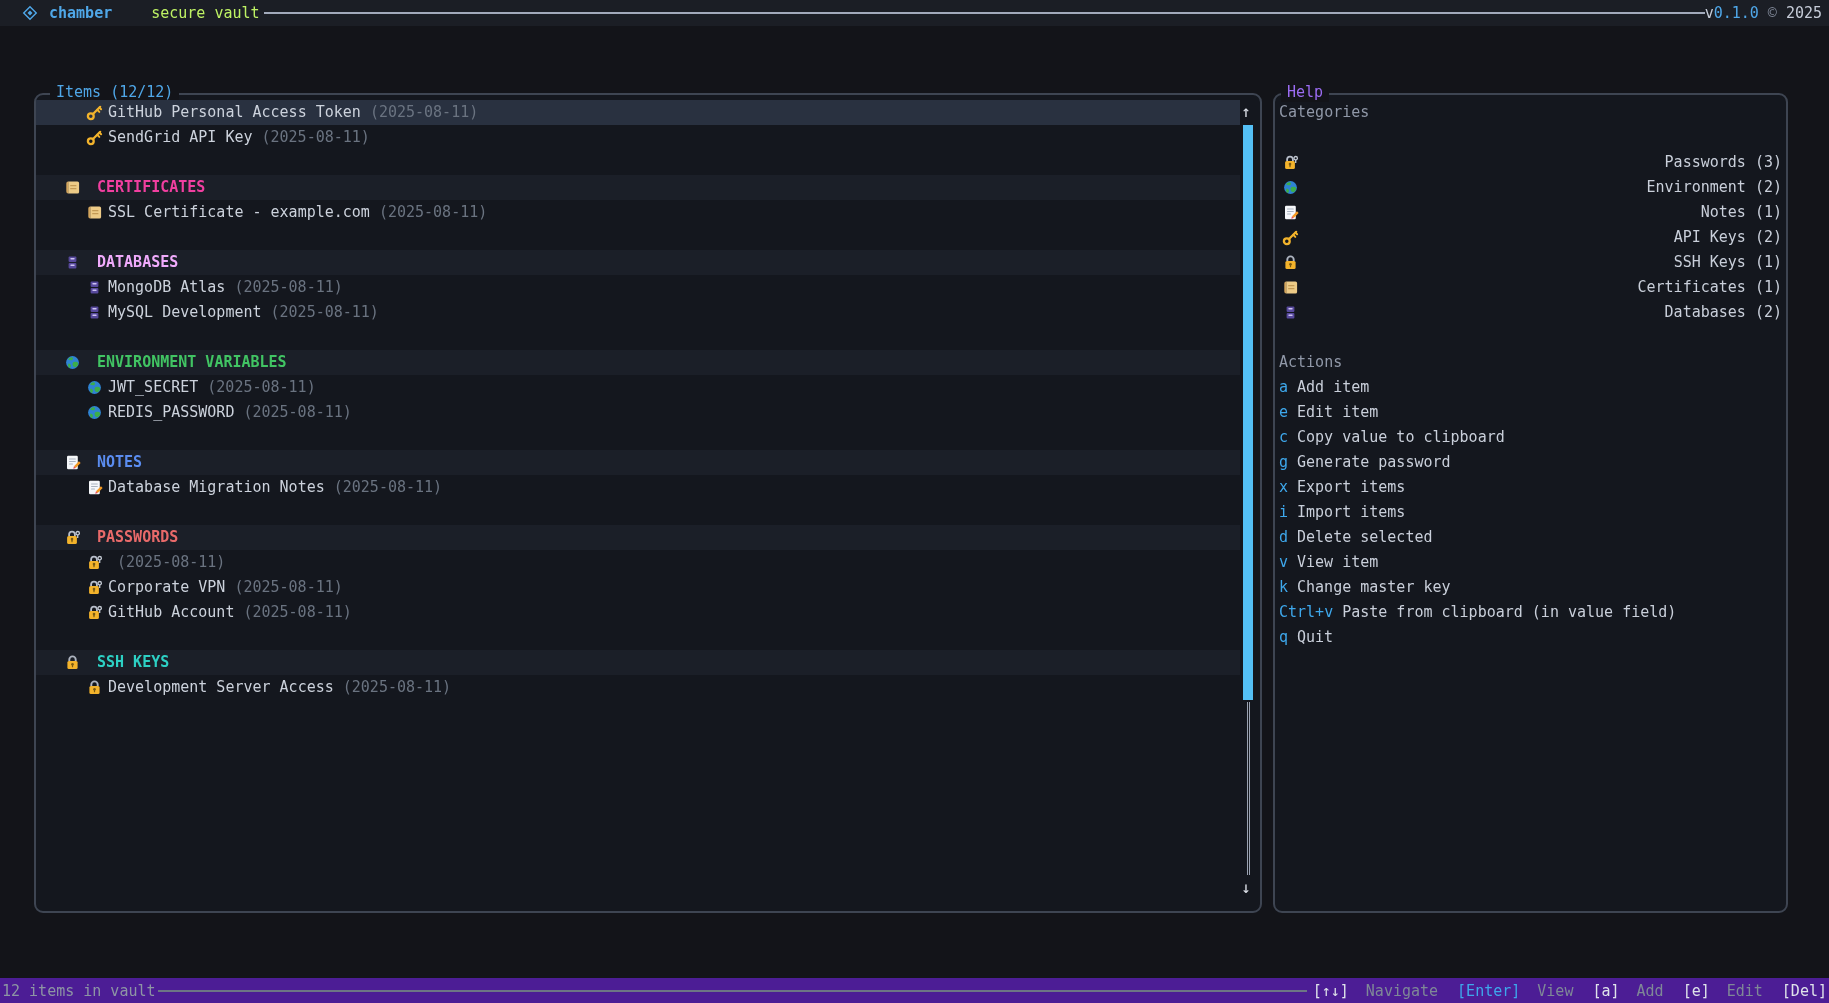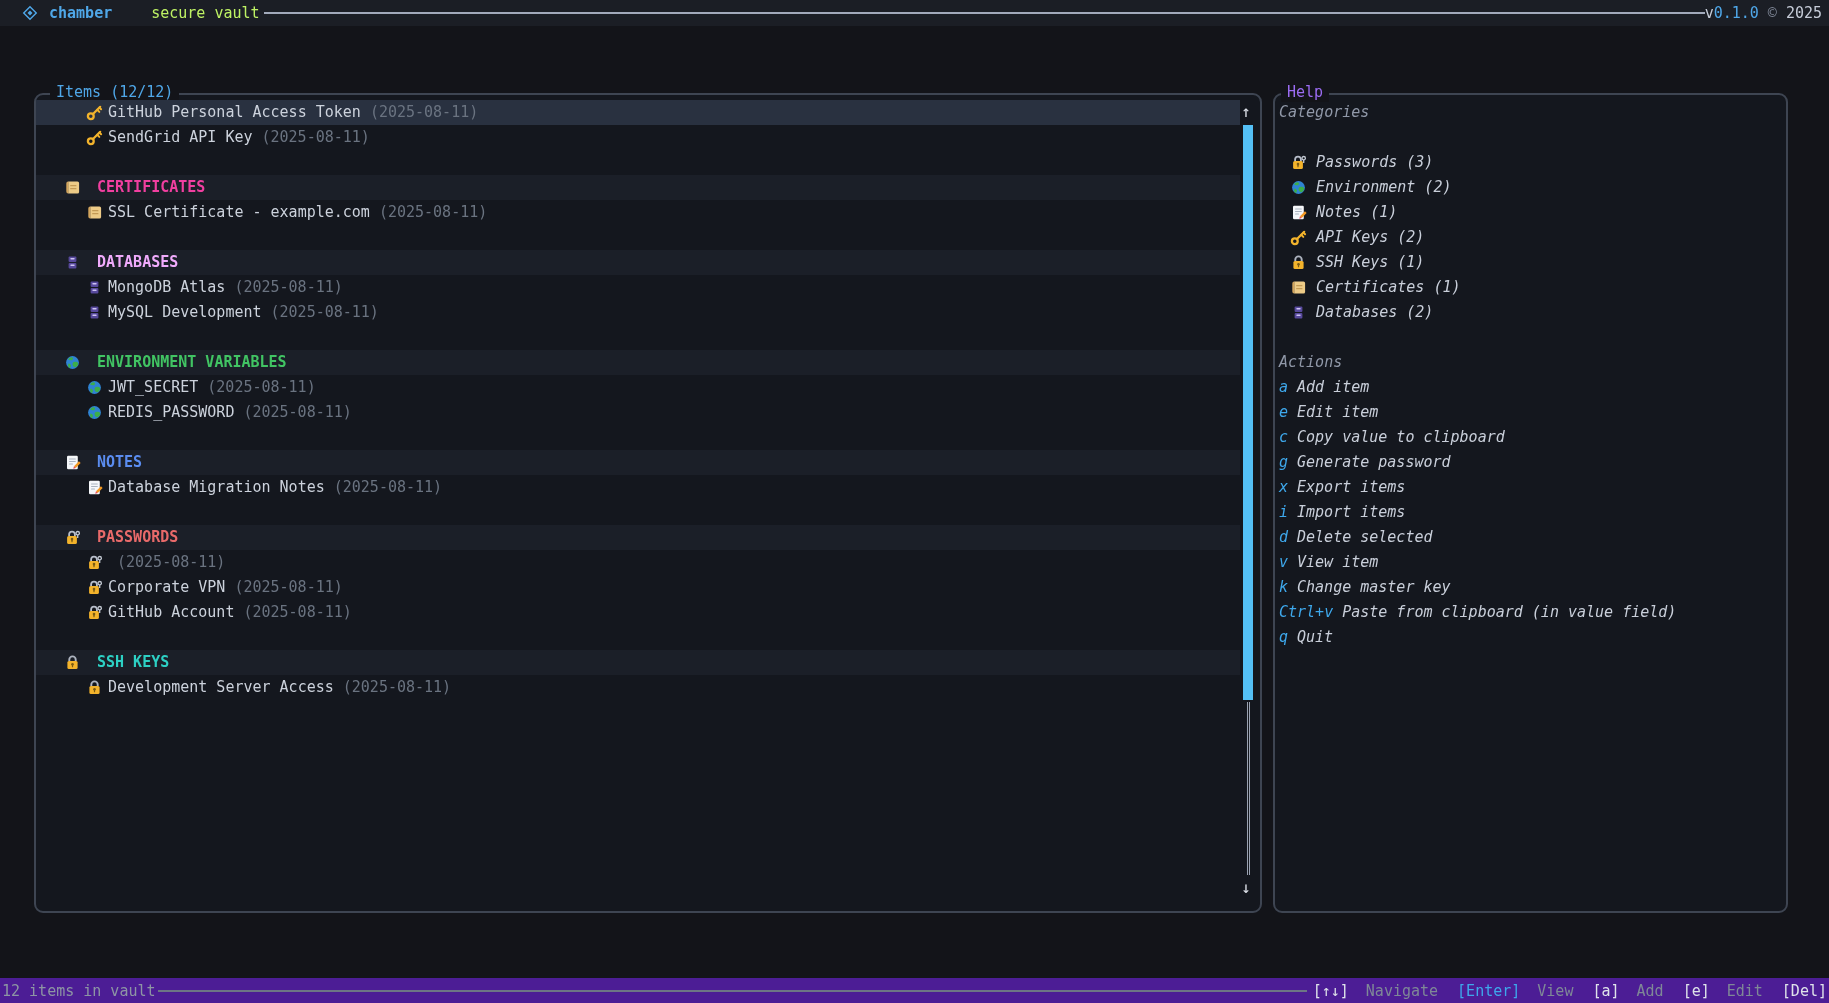--- a/index.html
+++ b/index.html
@@ -49,23 +49,23 @@
   .sb-up{position:absolute;top:4px;right:4px;width:20px;height:25px;color:#dfe3ea;
     display:flex;align-items:center;justify-content:center;font-size:16px;}
   .sb-down{position:absolute;bottom:13px;right:4px;width:20px;height:22px;color:#dfe3ea;
     display:flex;align-items:center;justify-content:center;font-size:16px;}
   .sb-thumb{position:absolute;top:30px;right:7px;width:10px;height:575px;background:#54c0f6;}
   .sb-track{position:absolute;top:607px;right:10px;width:3px;height:173px;
     border-left:1px solid #9aa2b2;border-right:1px solid #9aa2b2;box-sizing:border-box;}
 
   
   .help-body{position:absolute;top:4.5px;left:0;right:4px;}
-  .h-row{height:25px;display:flex;align-items:center;padding-left:4px;white-space:pre;font-style:italic;}
+  .h-row{height:25px;display:flex;align-items:center;padding-left:4px;white-space:pre;}
   .h-heading{color:#9098a8;}
-  .cat-row{padding-left:15px;}
+  .cat-row{padding-left:7px;justify-content:space-between;}
   .cat-row .ico{margin-right:9px;}
   .cat-label{color:#c9cfda;}
   .act-key{color:#3ea8ec;}
   .act-label{color:#c9cfda;margin-left:9px;}
 
   
   .statusbar{position:absolute;left:0;bottom:0;width:100%;height:25px;background:#4c1d95;
     display:flex;align-items:center;box-sizing:border-box;padding:0 2px;}
   .status-left{color:#8d95a4;white-space:pre;}
   .status-line{flex:1;height:0;border-top:2px solid #6d7585;margin-left:2px;}

